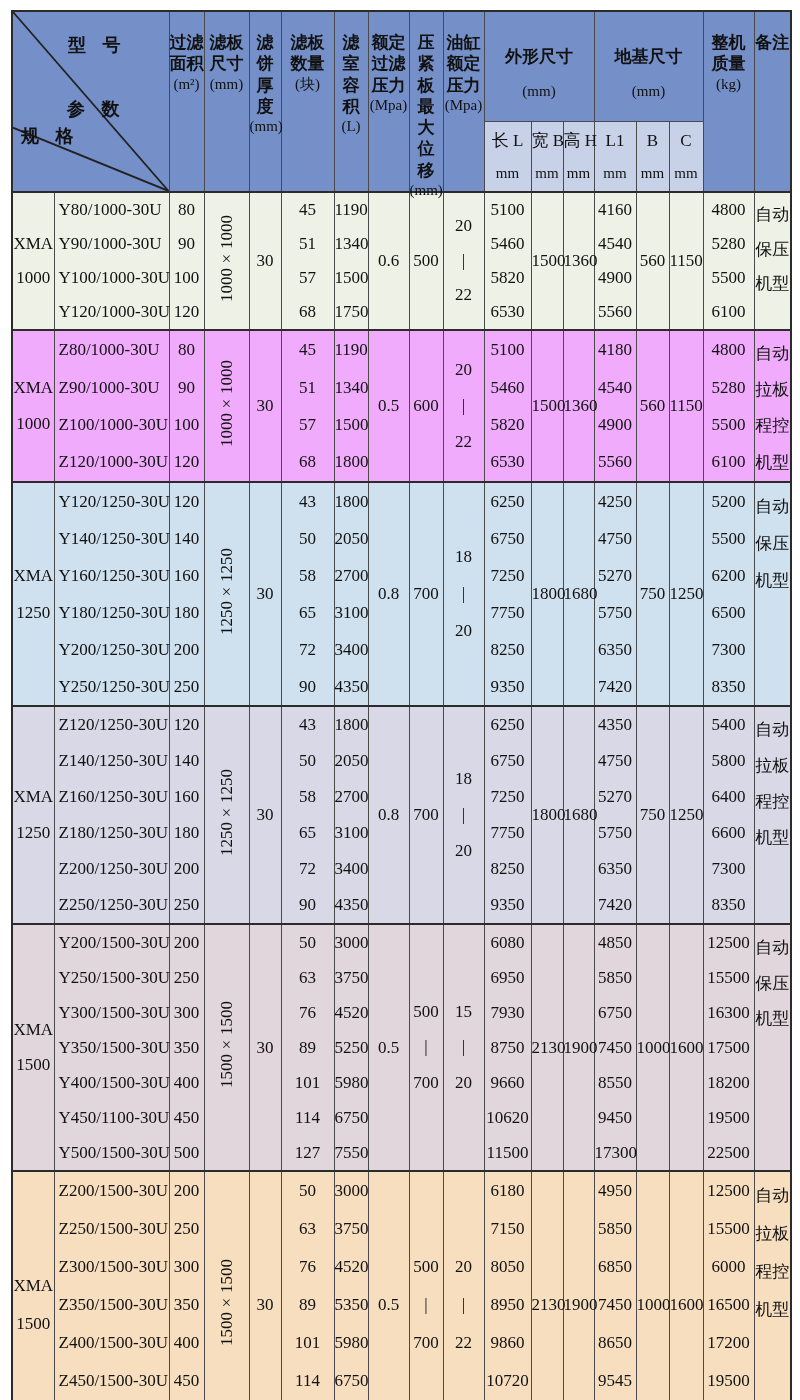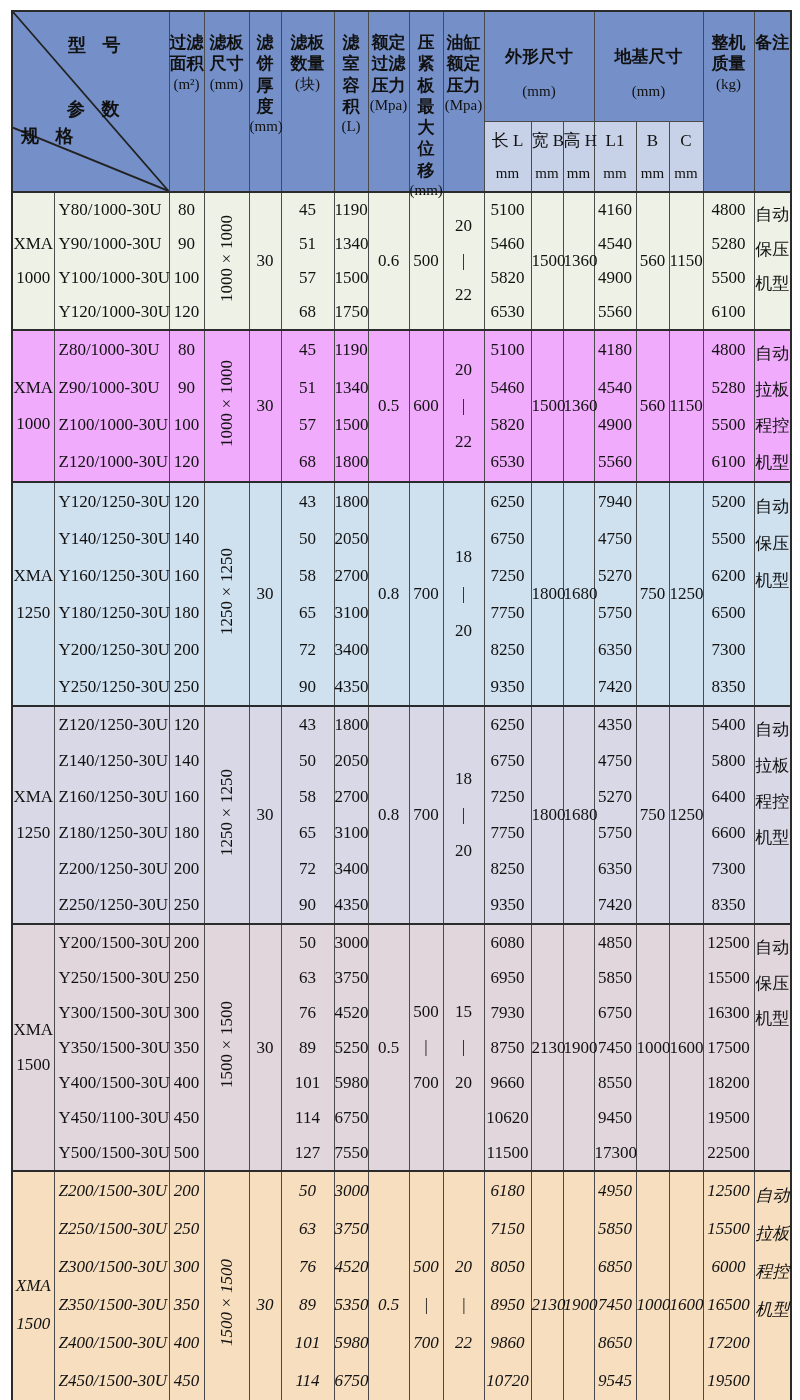--- a/index.html
+++ b/index.html
@@ -27,21 +27,21 @@
   .lbl-param{top:70px;left:54px;margin-top:16px;}
   .lbl-spec{top:113px;left:8px;}
   
   td{white-space:pre-line;}
   .model{text-align:left;padding-left:4px;white-space:nowrap;}
   .num{white-space:nowrap;}
   .plate span{writing-mode:vertical-rl;transform:rotate(180deg);display:inline-block;}
   .remark{vertical-align:top;padding-top:5px;text-align:center;}
   tr.bfirst td{border-top:2px solid #2b2b2b;}
   .b0 td{background:#eef1e6;} .b1 td{background:#f0abfc;} .b2 td{background:#cfe0ef;}
-  .b3 td{background:#d9d8e6;} .b4 td{background:#e0d6dc;} .b5 td{background:#f6debf;font-style:italic;}
+  .b3 td{background:#d9d8e6;} .b4 td{background:#e0d6dc;} .b5 td{background:#f6debf;}
   .rh0 td{height:34px;} .rh1 td{height:36px;} .rh2 td{height:37px;margin-top:13px;}
   .rh3 td{height:36px;margin-top:20px;} .rh4 td{height:35px;} .rh5 td{height:38px;}
   .b0 .stk{line-height:34.5px;} .b1 .stk{line-height:36.2px;} .b2 .stk{line-height:37px;}
   .b3 .stk{line-height:36px;} .b4 .stk{line-height:35.7px;} .b5 .stk{line-height:38.1px;}
 </style>
 </head>
 <body>
 
 <table>
   <colgroup>
@@ -286,21 +286,21 @@
         <td class="num">43</td>
         <td class="num">1800</td>
         <td rowspan="6">0.8</td>
         <td class="stk" rowspan="6">700</td>
         <td class="stk" rowspan="6">18
 |
 20</td>
         <td class="num">6250</td>
         <td class="num" rowspan="6">1800</td>
         <td class="num" rowspan="6">1680</td>
-        <td class="num">7940</td>
+        <td class="num">4250</td>
         <td class="num" rowspan="6">750</td>
         <td class="num" rowspan="6">1250</td>
         <td class="num">5200</td>
         <td class="remark stk" rowspan="6">自动
 保压
 机型</td>
       </tr>
       <tr class="b2 rh2">
         <td class="model">Y140/1250-30U</td>
         <td class="num">140</td>

